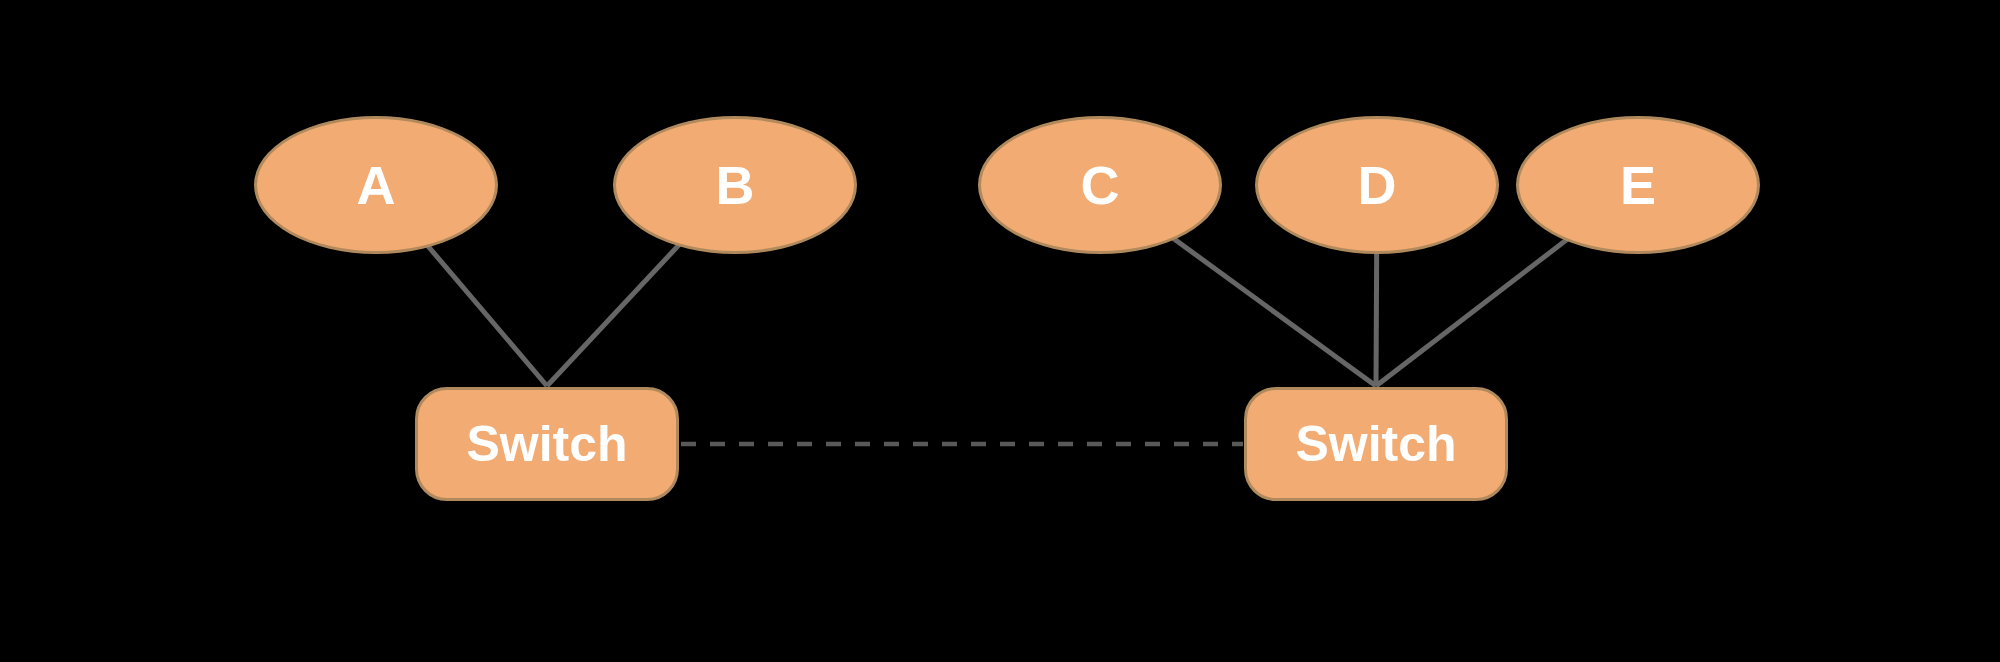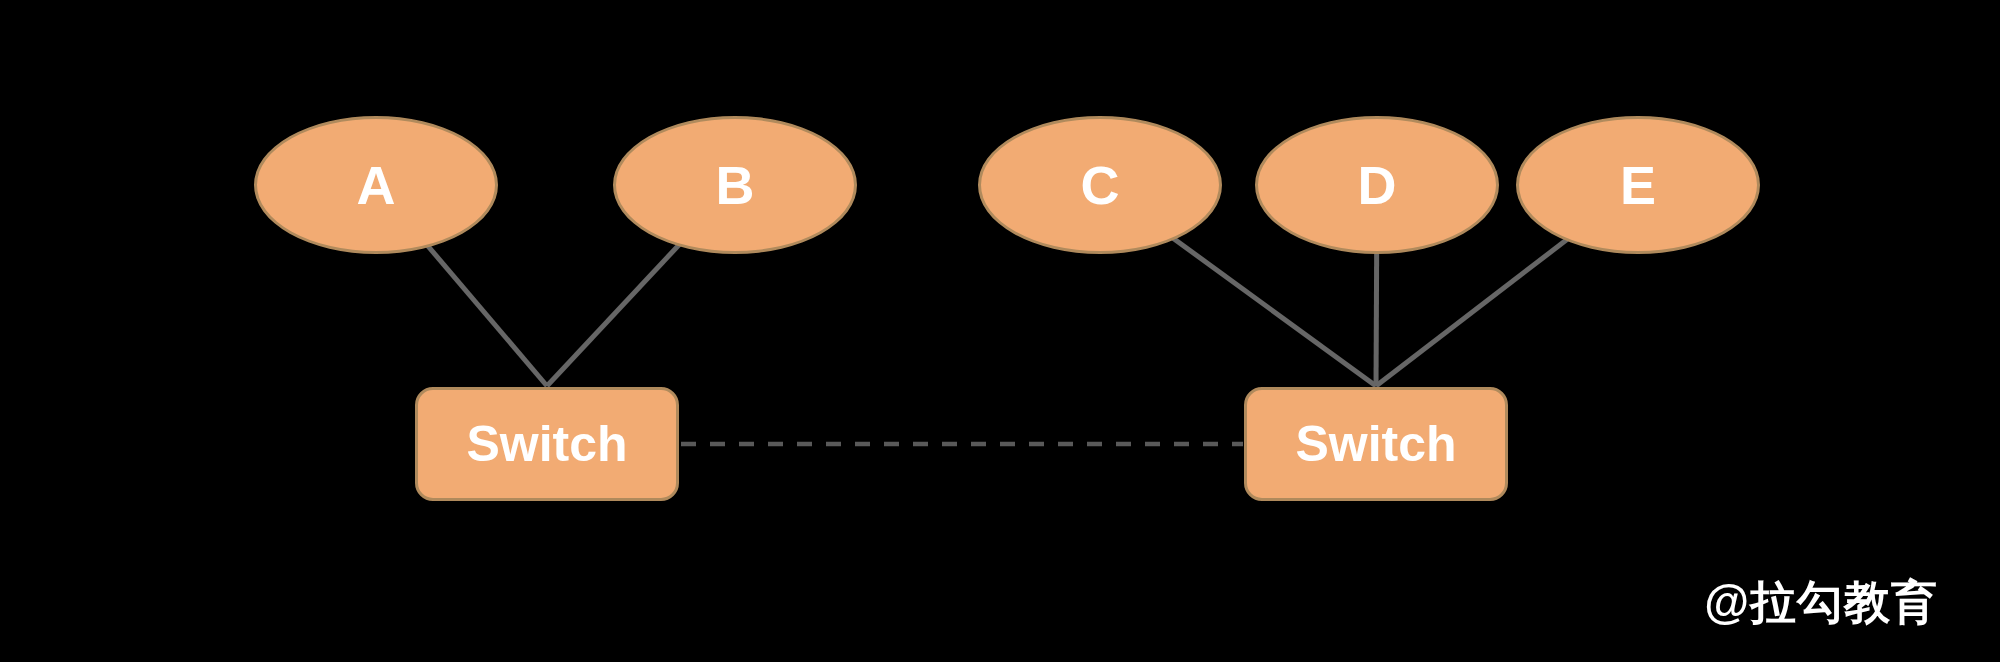--- a/index.html
+++ b/index.html
@@ -46,21 +46,21 @@
     color: var(--label-color);
     font-weight: bold;
   }
   .host {
     width: 244px; height: 138px;
     border-radius: 50%;
     font-size: 54px;
   }
   .switch {
     width: 264px; height: 114px;
-    border-radius: 18px;
+    border-radius: 32px;
     font-size: 50px;
   }
   .host-a { left: 254px; top: 116px; }
   .host-b { left: 613px; top: 116px; }
   .host-c { left: 978px; top: 116px; }
   .host-d { left: 1255px; top: 116px; }
   .host-e { left: 1516px; top: 116px; }
   .switch-left  { left: 415px; top: 387px; }
   .switch-right { left: 1244px; top: 387px; }
   .watermark {
@@ -103,15 +103,14 @@
     <span>E</span>
   </div>
 
   <div class="node switch switch-left">
     <span>Switch</span>
   </div>
   <div class="node switch switch-right">
     <span>Switch</span>
   </div>
 
-  <div class="watermark">@拉勾教育</div>
 
 </div>
 
 </body></html>

